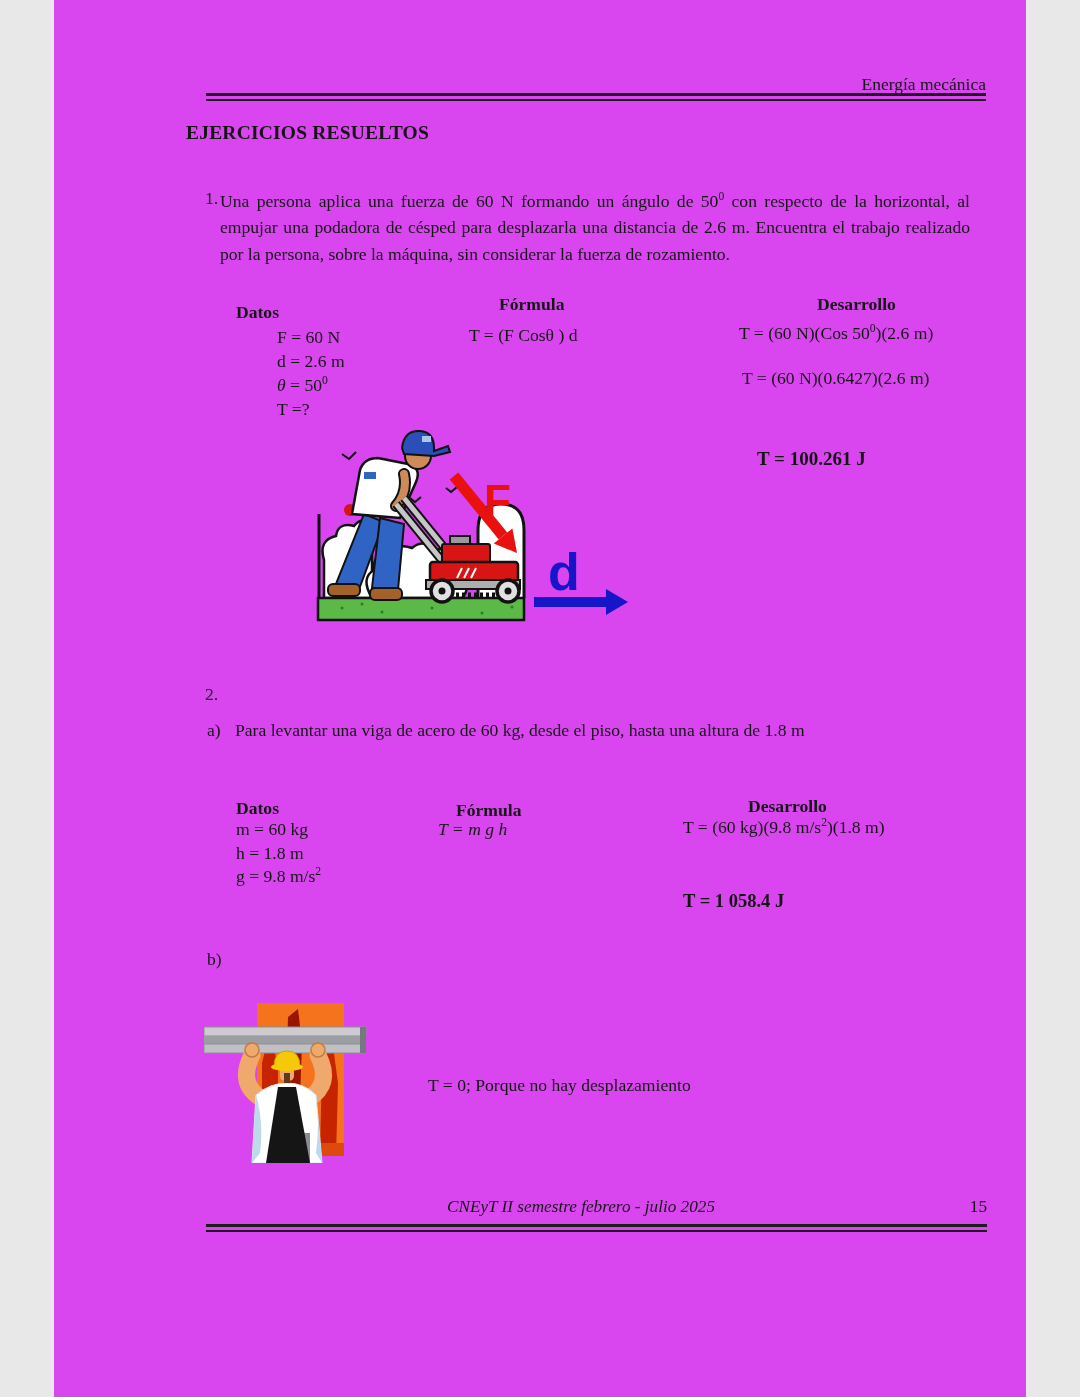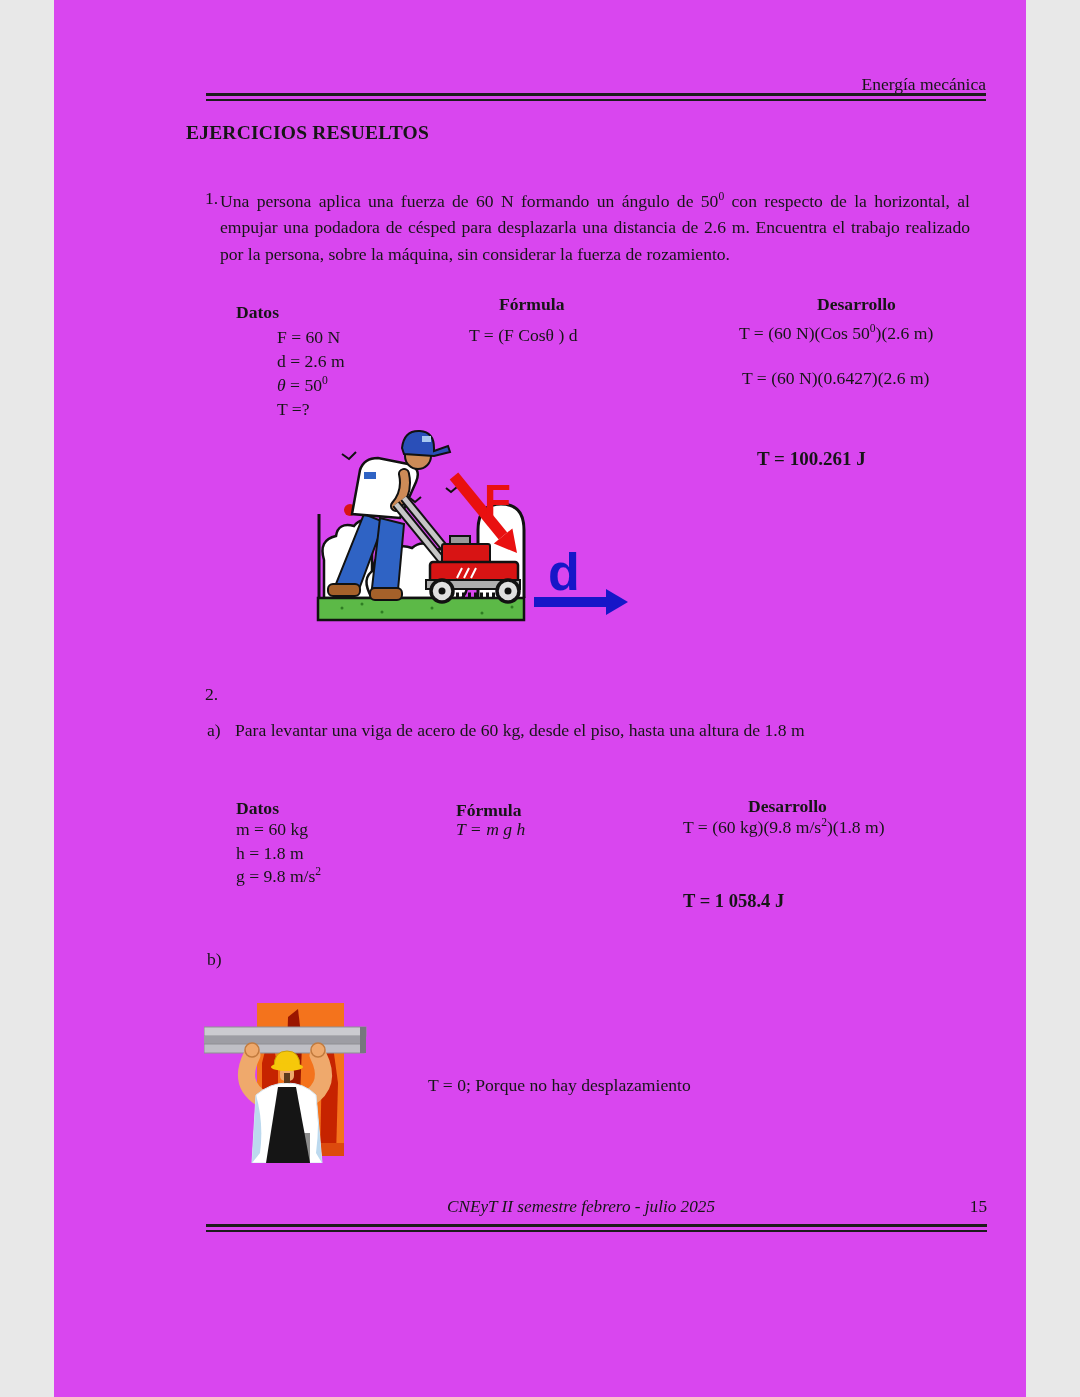--- a/index.html
+++ b/index.html
@@ -36,21 +36,21 @@
   .result1{top:448px;left:703px;font-size:19px;}
   .mower-art{top:418px;left:258px;}
   .p2-num{top:684px;left:151px;}
   .p2-text{top:684px;left:184px;font-size:17.6px;}
   .p2a-label{top:720px;left:153px;font-size:17.6px;}
   .p2a-text{top:720px;left:181px;font-size:17.6px;}
   .d2-label{top:782px;left:182px;}
   .f2-label{top:784px;left:402px;}
   .dev2-label{top:780px;left:694px;}
   .d2-values{top:818px;left:182px;line-height:23.5px;}
-  .f2-value{top:819px;left:402px;font-size:17.6px;font-style:italic;}
+  .f2-value{top:819px;left:384px;font-size:17.6px;font-style:italic;}
   .dev2-l1{top:817px;left:629px;font-size:17.6px;}
   .result2{top:891px;left:629px;font-size:18.5px;text-align:right;}
   .p2b-label{top:949px;left:153px;font-size:17.6px;}
   .p2b-text{top:949px;left:181px;font-size:17.6px;}
   .worker-art{top:1003px;left:150px;}
   .answer-b{top:1075px;left:374px;font-size:17.6px;}
   .footer-text{top:1197px;left:150px;width:754px;text-align:center;font-size:17.2px;font-style:italic;}
   .page-num{top:1197px;left:150px;width:783px;text-align:right;font-size:17.2px;}
   .art-letter{font-family:"Liberation Sans","DejaVu Sans",sans-serif;font-weight:800;}
 </style>

